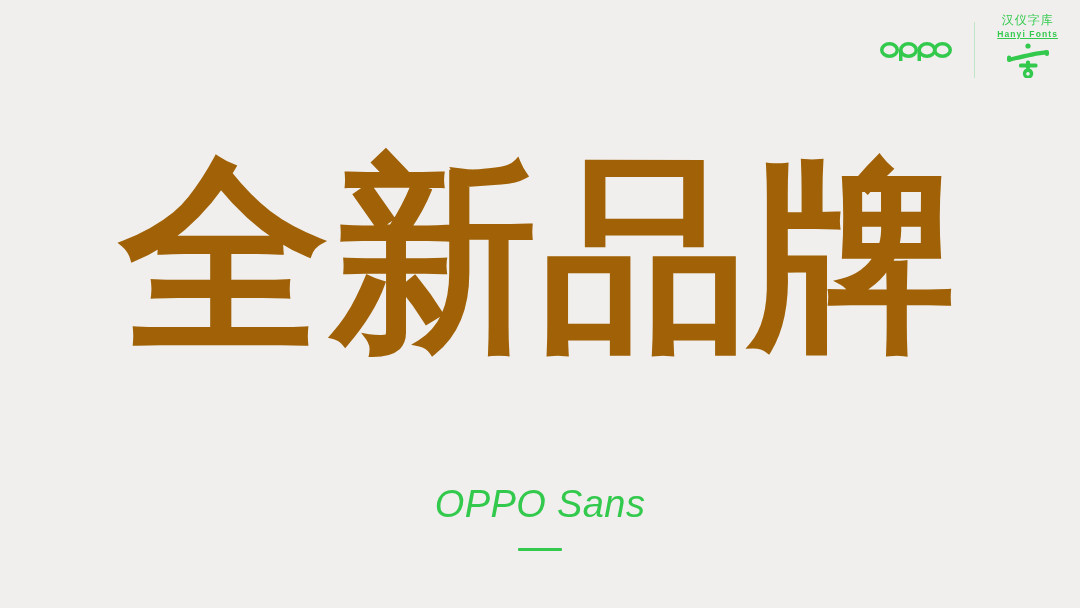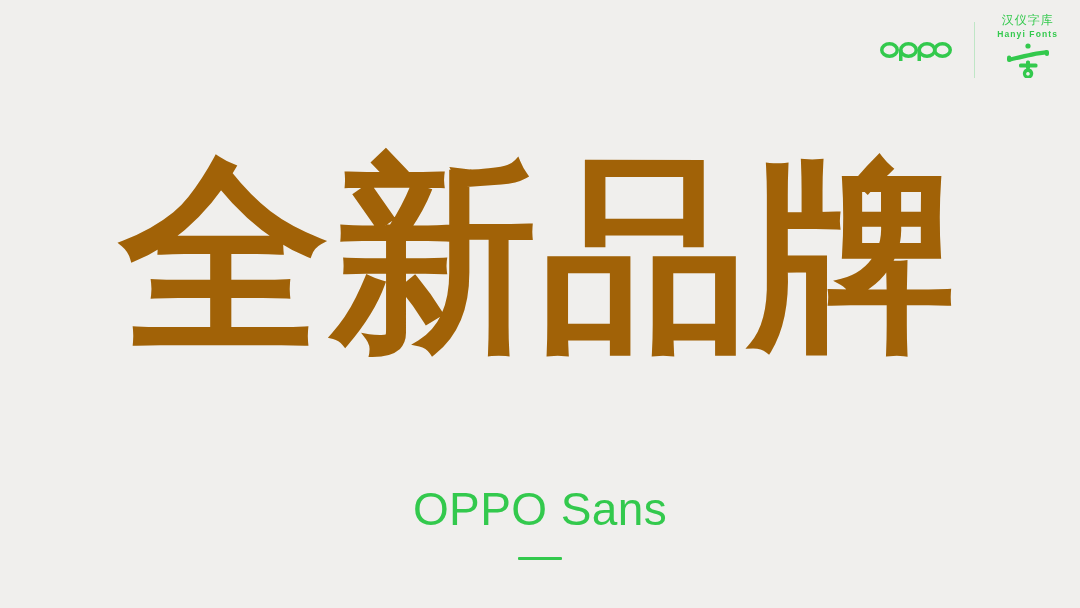--- a/index.html
+++ b/index.html
@@ -67,20 +67,21 @@
   }
   .hanyi-en {
     margin-top: 4px;
     font-family: "Liberation Sans", sans-serif;
     font-size: 8.5px;
     font-weight: bold;
     line-height: 1;
     color: #33C94D;
     letter-spacing: 1.1px;
     white-space: nowrap;
+    text-decoration: underline;
   }
   .hanyi-mark {
     margin-top: 3px;
     display: block;
   }
 
   
   .headline-wrap {
     position: absolute;
     left: 0;
@@ -106,27 +107,28 @@
     position: absolute;
     left: 0;
     right: 0;
     top: 484px;
     display: flex;
     flex-direction: column;
     align-items: center;
   }
   .subtitle {
     font-family: "Liberation Sans", sans-serif;
-    font-size: 46px;
+    font-size: 38px;
     font-weight: 300;
     line-height: 1.1;
     color: #33C94D;
     letter-spacing: 0.4px;
     margin: 0;
     white-space: nowrap;
+    font-style: italic;
   }
   .subtitle-rule {
     margin-top: 22px;
     width: 44px;
     height: 3px;
     background: #33C94D;
     border-radius: 1px;
   }
 </style>
 </head>

